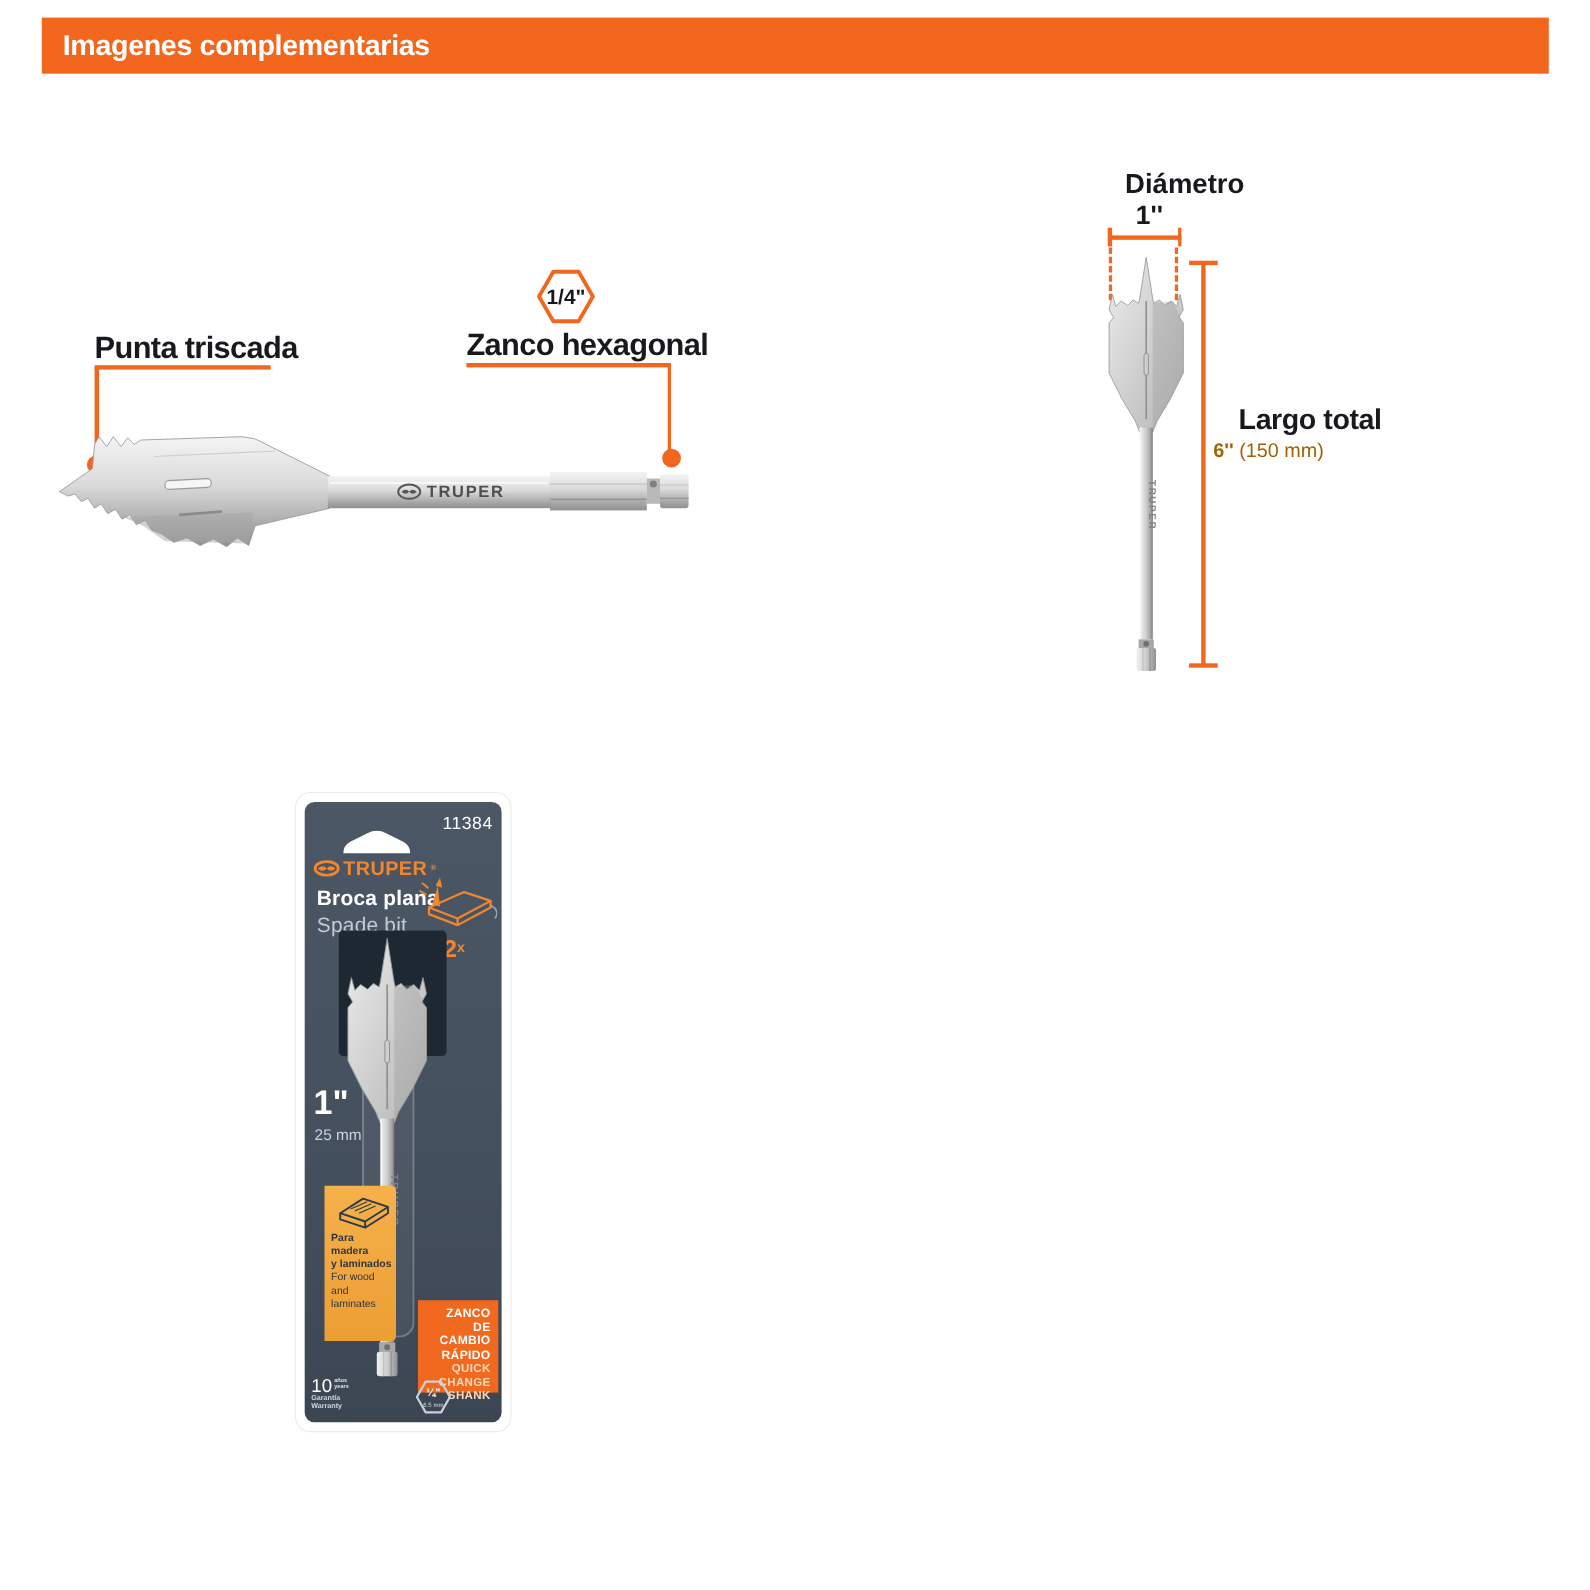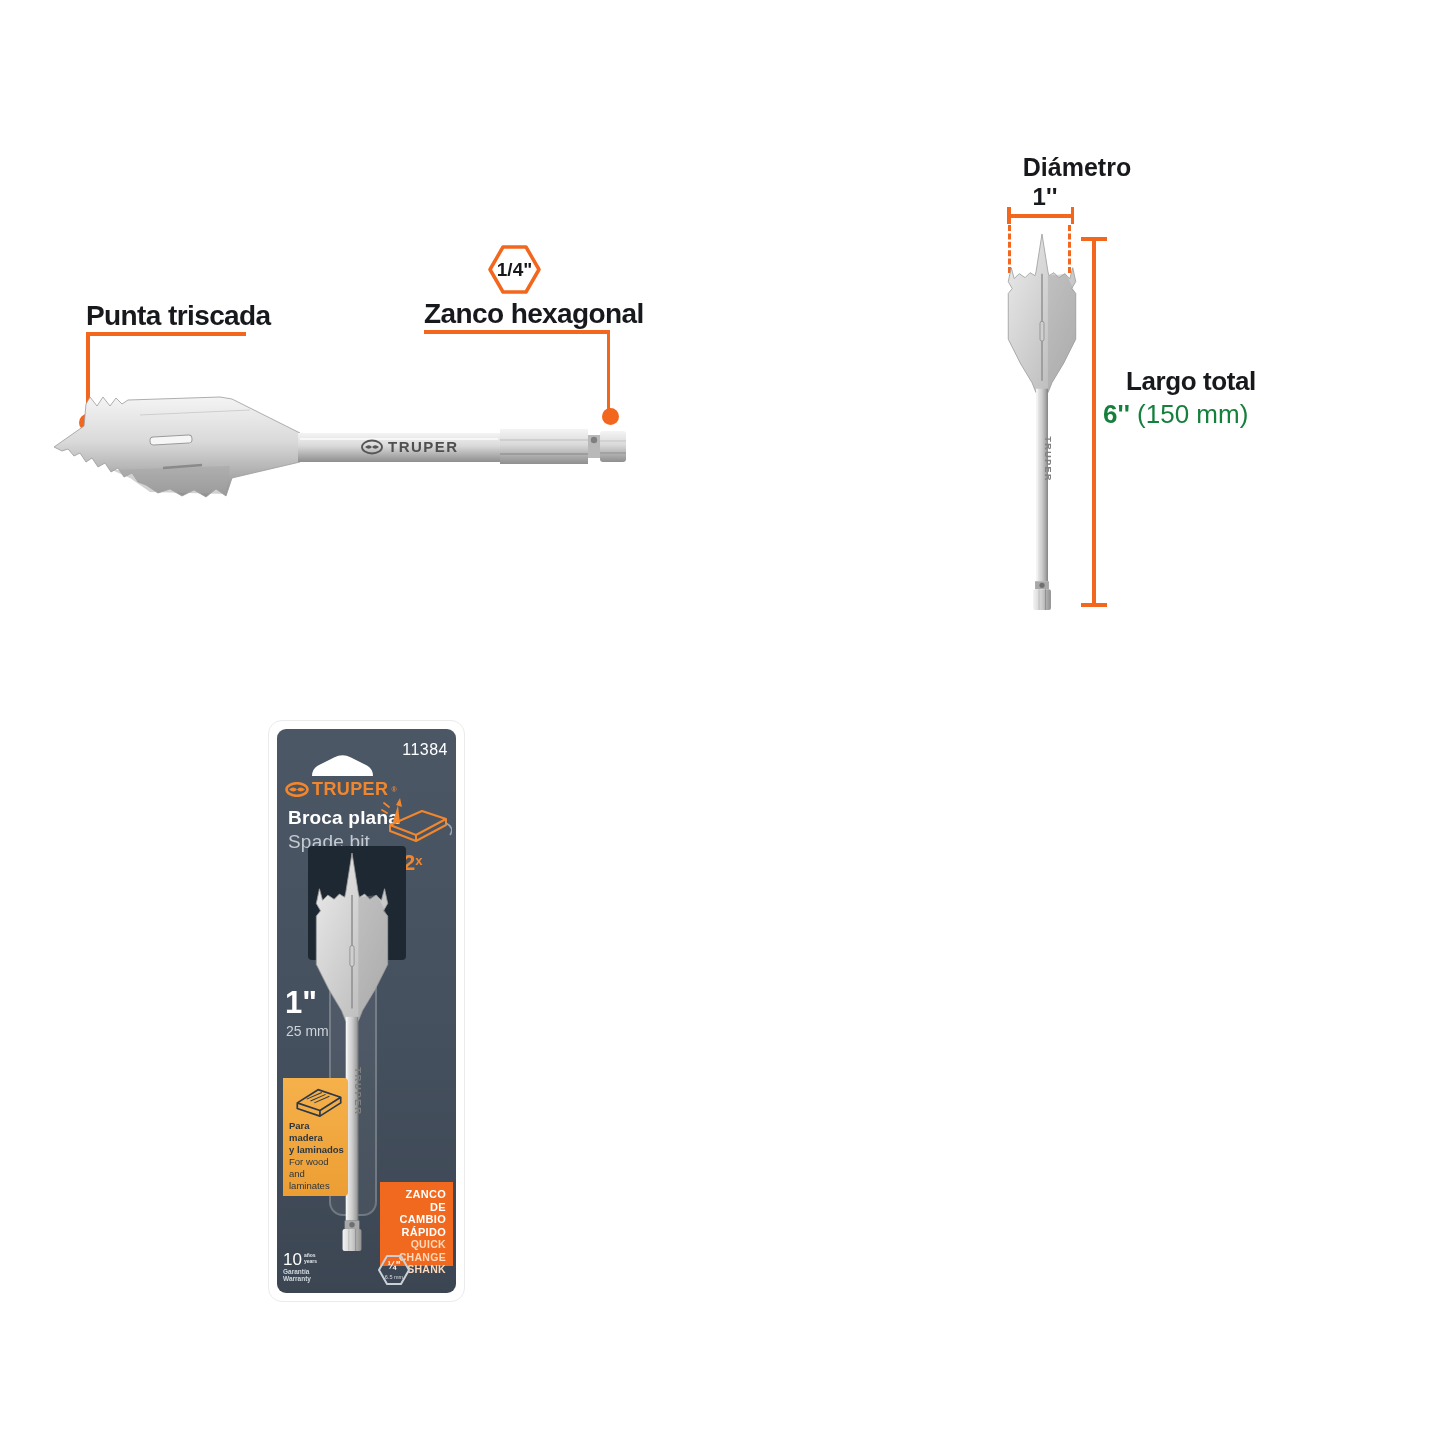--- a/index.html
+++ b/index.html
@@ -23,21 +23,21 @@
   .vl { width:3.5px; background:#F2671D; }
   .dot { width:17px; height:17px; border-radius:50%; background:#F2671D; }
   .dash-v { width:0; border-left:3.5px dashed #F2671D; }
   .dim-h { height:3.5px; background:#F2671D; }
   .dim-v { width:3.5px; background:#F2671D; }
   .tick-v { width:3.5px; height:17px; background:#F2671D; }
   .tick-h { width:26px; height:3.5px; background:#F2671D; }
 
   .vdim-text { width:140px; text-align:center; color:#17191D; font-weight:800; white-space:nowrap; }
   .largo-label { font-size:26px; font-weight:800; color:#17191D; letter-spacing:-0.4px; white-space:nowrap; }
-  .largo-value { font-size:26px; color:#15803d; white-space:nowrap; }
+  .largo-value { font-size:18px; color:#a16207; white-space:nowrap; }
   .largo-value .b { font-weight:800; }
   .largo-value .r { font-weight:500; }
 
   
   .pack-outer {
     left:268px; top:720px; width:197px; height:582px;
     background:#ffffff; border:1px solid #ebebeb; border-radius:14px; padding:8px;
   }
   .card {
     position:relative; width:179px; height:564px; border-radius:9px;
@@ -60,21 +60,21 @@
   .recess { position:absolute; left:31px; top:117px; width:98px; height:114px; background:#1E2833; border-radius:4px; }
   .channel {
     position:absolute; left:52px; top:231px; width:48px; height:256px;
     border:2px solid rgba(255,255,255,0.22); border-top:none;
     border-radius:0 0 14px 14px; background:rgba(255,255,255,0.05);
   }
   .size-in { position:absolute; left:8px; top:256px; color:#ffffff; font-size:31px; font-weight:800; }
   .size-mm { position:absolute; left:9px; top:294px; color:#CCD3DA; font-size:14px; font-weight:500; }
 
   .use-box {
-    position:absolute; left:6px; top:349px; width:65px; height:118px;
+    position:absolute; left:18px; top:349px; width:65px; height:141px;
     background:linear-gradient(180deg,#F6B14B,#EC9E33); border-radius:0 4px 4px 0;
     padding:5px 0 0 6px;
   }
   .use-es { color:#2A3642; font-size:9.5px; font-weight:800; line-height:12px; }
   .use-en { color:#2A3642; font-size:9.5px; font-weight:500; line-height:12px; }
 
   .shank-box {
     position:absolute; left:103px; top:438px; width:73px; height:84px;
     background:#F1691F; padding:6px 7px 0 0; text-align:right;margin-top:15px;
   }
@@ -125,20 +125,23 @@
         <text transform="translate(43,208) rotate(90)" font-size="9" font-weight="bold" fill="#808080" letter-spacing="1.5">TRUPER</text>
         <rect x="33" y="354" width="14" height="8" fill="#a8a8a8"></rect>
         <circle cx="40" cy="358" r="2.6" fill="#6f6f6f"></circle>
         <rect x="31" y="362" width="18" height="21" rx="2" fill="url(#metalH)"></rect>
         <line x1="37" y1="362" x2="37" y2="383" stroke="#bdbdbd" stroke-width="1"></line>
         <line x1="43.5" y1="362" x2="43.5" y2="383" stroke="#8f8f8f" stroke-width="1"></line>
       </symbol>
     </defs>
   </svg>
 
+  <header class="abs banner">
+    <span class="banner-title">Imagenes complementarias</span>
+  </header>
 
   <section>
     <div class="abs diag-label" style="left:86px; top:300px;">Punta triscada</div>
     <div class="abs ul" style="left:86px; top:332px; width:160px;"></div>
     <div class="abs vl" style="left:86px; top:334px; height:82px;"></div>
     <div class="abs dot" style="left:79px; top:414px;"></div>
 
     <div class="abs diag-label" style="left:424px; top:298px;">Zanco hexagonal</div>
     <div class="abs ul" style="left:424px; top:330px; width:186px;"></div>
     <div class="abs vl" style="left:606.5px; top:332px; height:78px;"></div>

